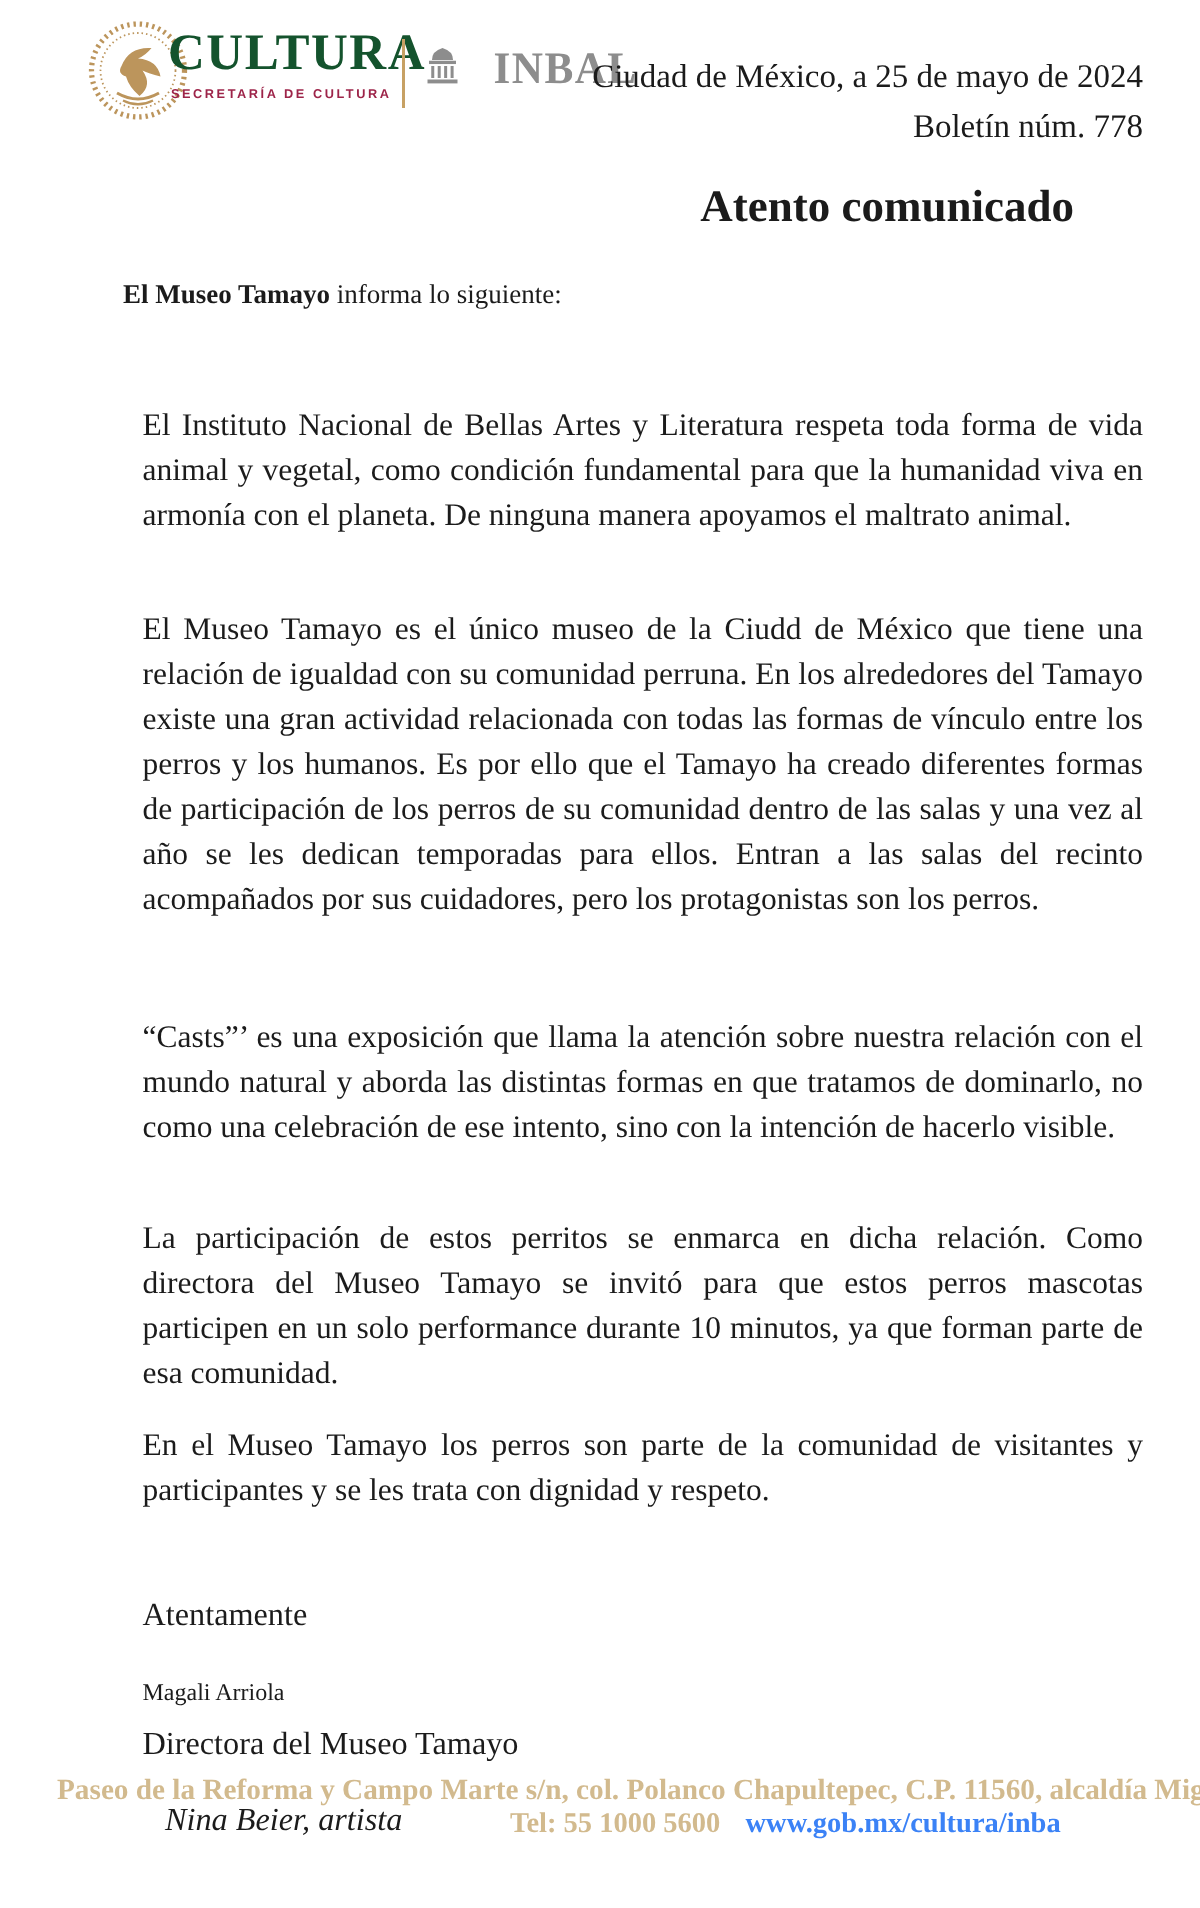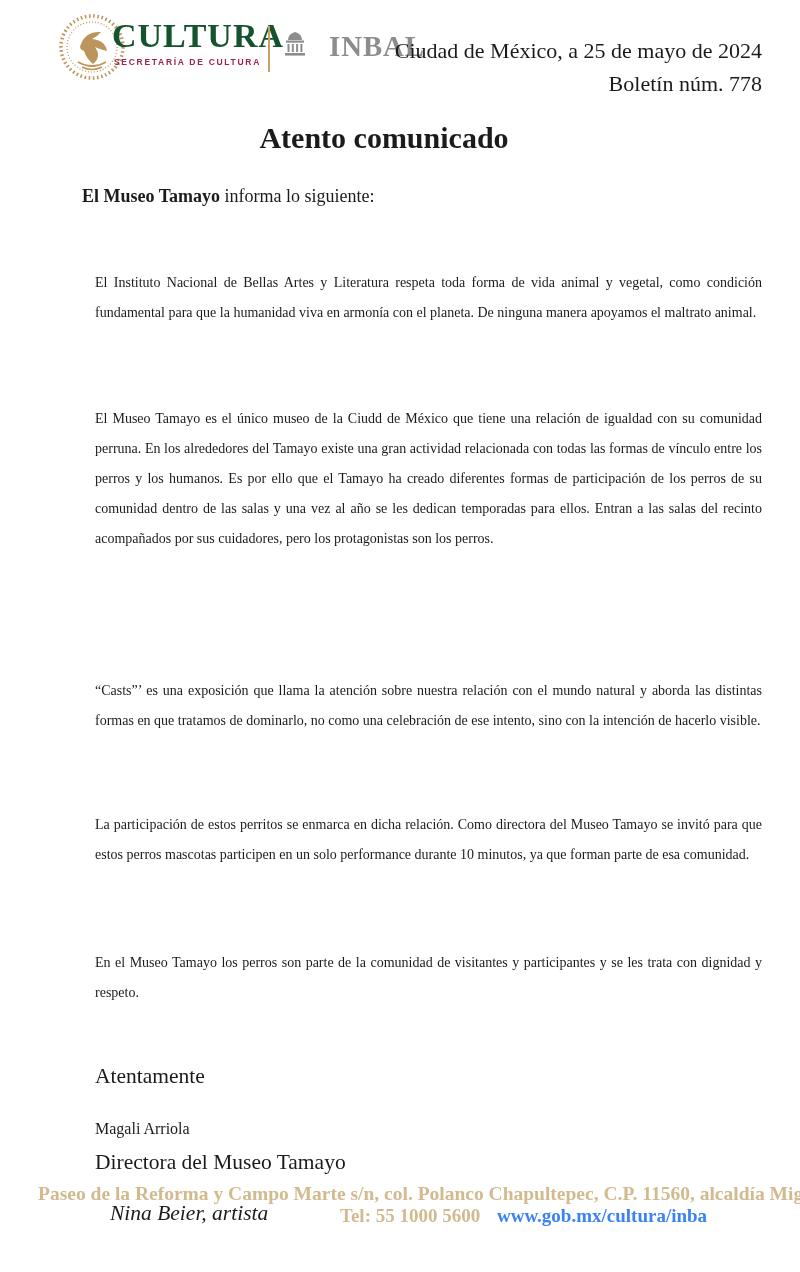--- a/index.html
+++ b/index.html
@@ -47,30 +47,30 @@
     font-size: 22px; text-align: right; white-space: nowrap;
   }
   .bulletin {
     position: absolute; right: 38px; top: 71px; z-index: 2;
     font-size: 22px; text-align: right; white-space: nowrap;
   }
 
   
   .doc-title {
     position: absolute; left: 0; top: 121px; width: 716px;
-    text-align: center; font-size: 30px; font-weight: bold; margin-left: 26px;
+    text-align: right; font-size: 30px; font-weight: bold;
   }
   .intro-line {
     position: absolute; left: 82px; top: 186px; width: 667px;
     font-size: 18px;
   }
   .intro-line .b { font-weight: bold; }
   .para {
     position: absolute; left: 95px; width: 667px;
-    font-size: 14px; line-height: 30px;
+    font-size: 21px; line-height: 30px;
     text-align: justify; text-justify: inter-word;
   }
   .p1 { top: 268px; }
   .p2 { top: 404px; }
   .p3 { top: 676px; }
   .p4 { top: 810px; }
   .p5 { top: 948px; }
   .closing { position: absolute; left: 95px; top: 1064px; font-size: 21.5px; }
   .sig-name { position: absolute; left: 95px; top: 1120px; font-size: 16px; }
   .sig-role { position: absolute; left: 95px; top: 1150px; font-size: 21.5px; }

